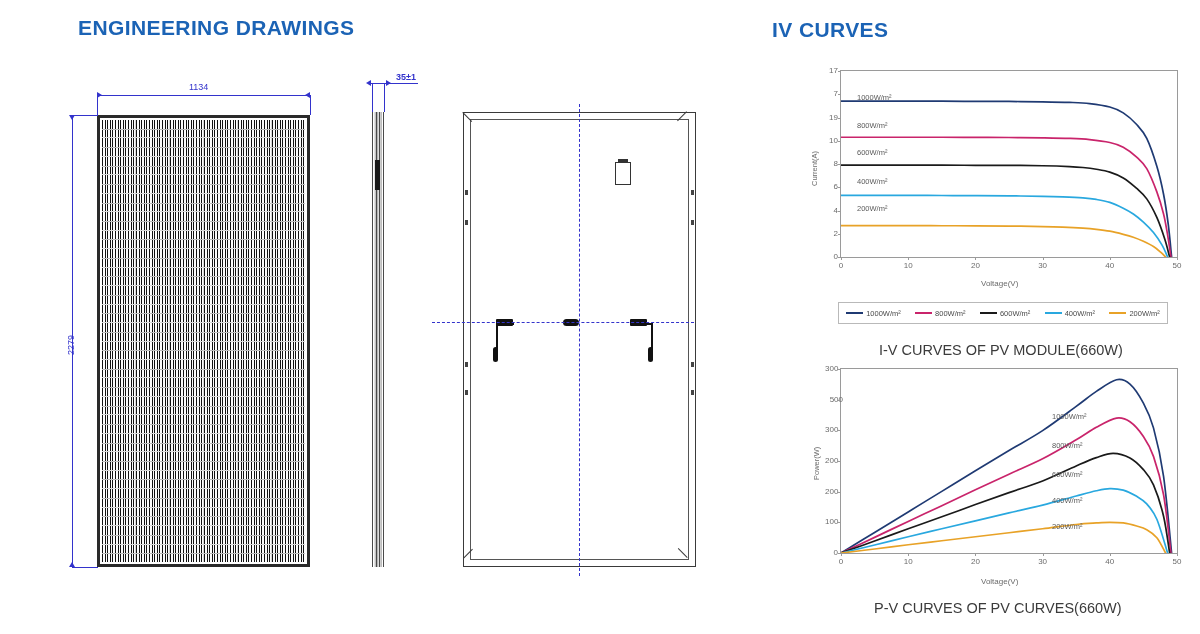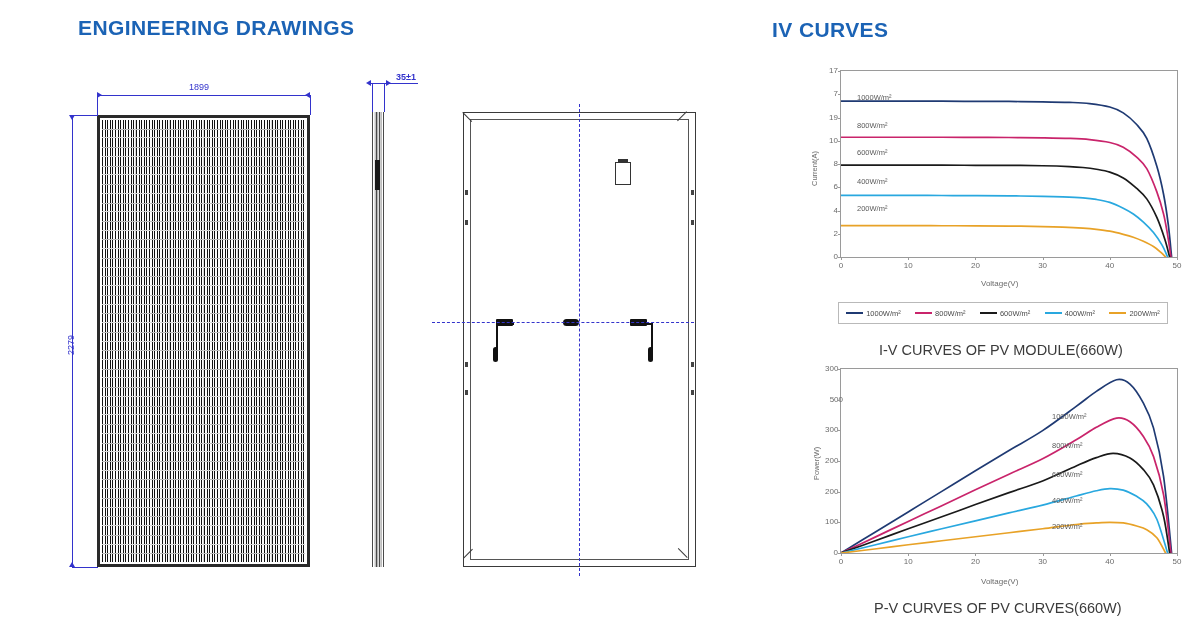--- a/index.html
+++ b/index.html
@@ -228,21 +228,21 @@
       <div class="cell"></div>
       <div class="cell"></div>
     </div>
 </div>
 
 <div class="dim-line dim-h" style="left:97px;top:95px;width:213px;"></div>
 <div class="dim-line dim-v" style="left:97px;top:95px;height:20px;"></div>
 <div class="dim-line dim-v" style="left:310px;top:95px;height:20px;"></div>
 <div class="tick r" style="left:97px;top:92px;"></div>
 <div class="tick l" style="left:305px;top:92px;"></div>
-<div class="dim-txt" style="left:189px;top:82px;">1899</div>
+<div class="dim-txt" style="left:189px;top:82px;">1134</div>
 
 <div class="dim-line dim-v" style="left:72px;top:115px;height:452px;"></div>
 <div class="dim-line dim-h" style="left:72px;top:115px;width:26px;"></div>
 <div class="dim-line dim-h" style="left:72px;top:567px;width:26px;"></div>
 <div class="tick d" style="left:69px;top:115px;"></div>
 <div class="tick u" style="left:69px;top:562px;"></div>
 <div class="dim-txt vert" style="left:66px;top:355px;">2279</div>
 
 <div id="side-view" class="panel">
   <div class="side-fill"></div>

